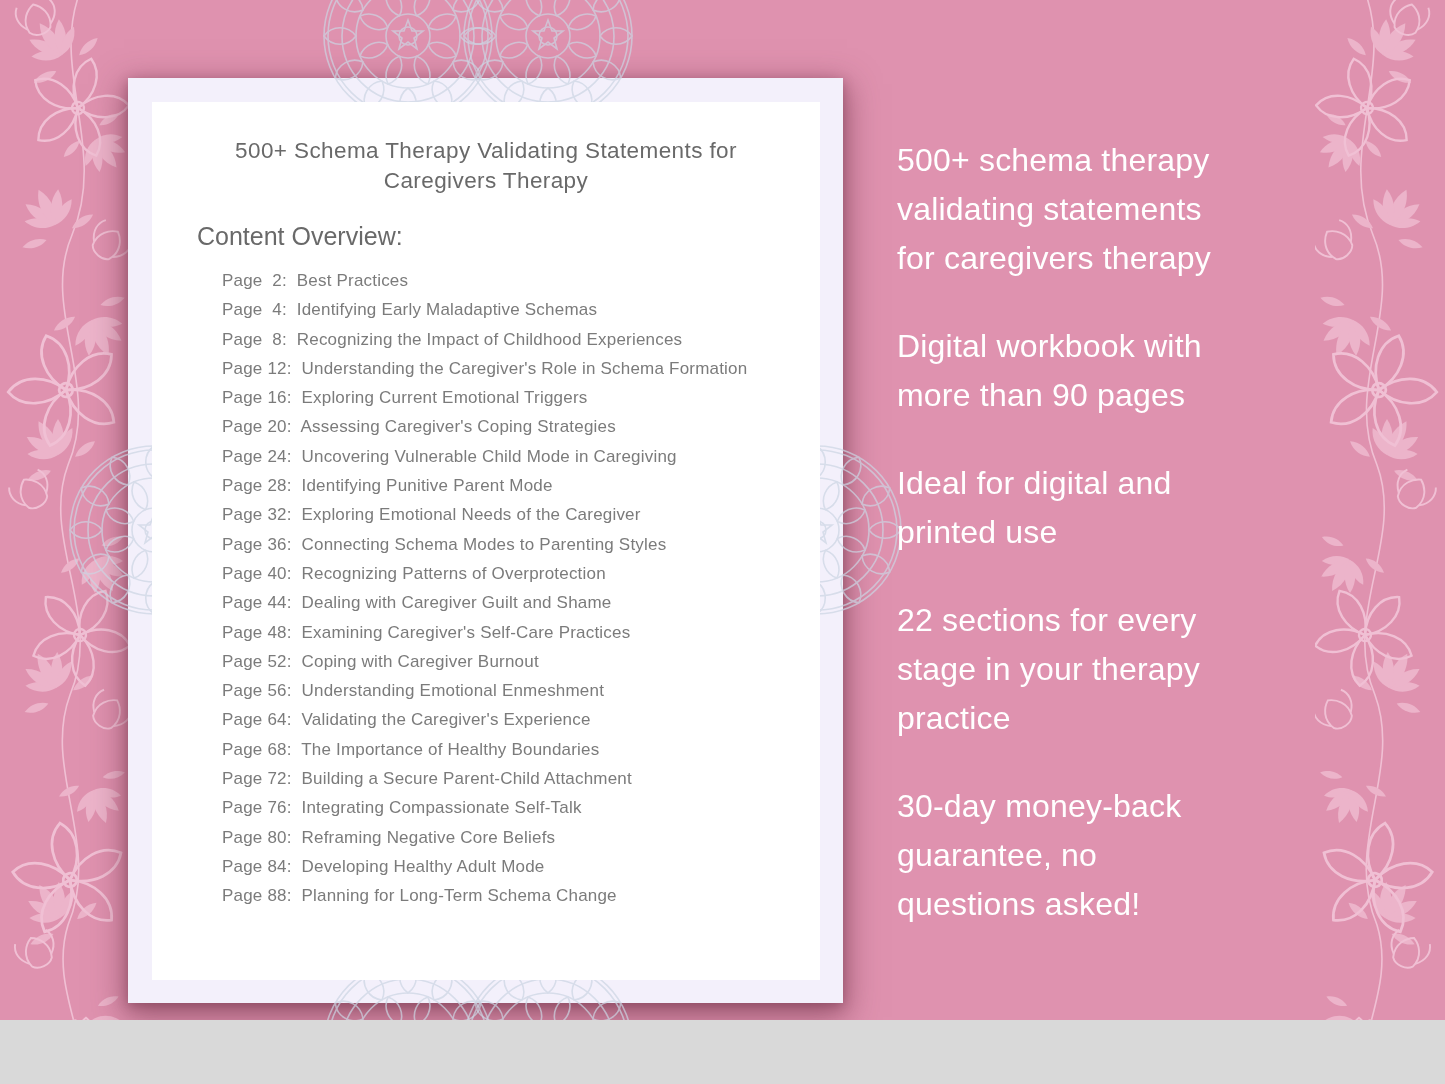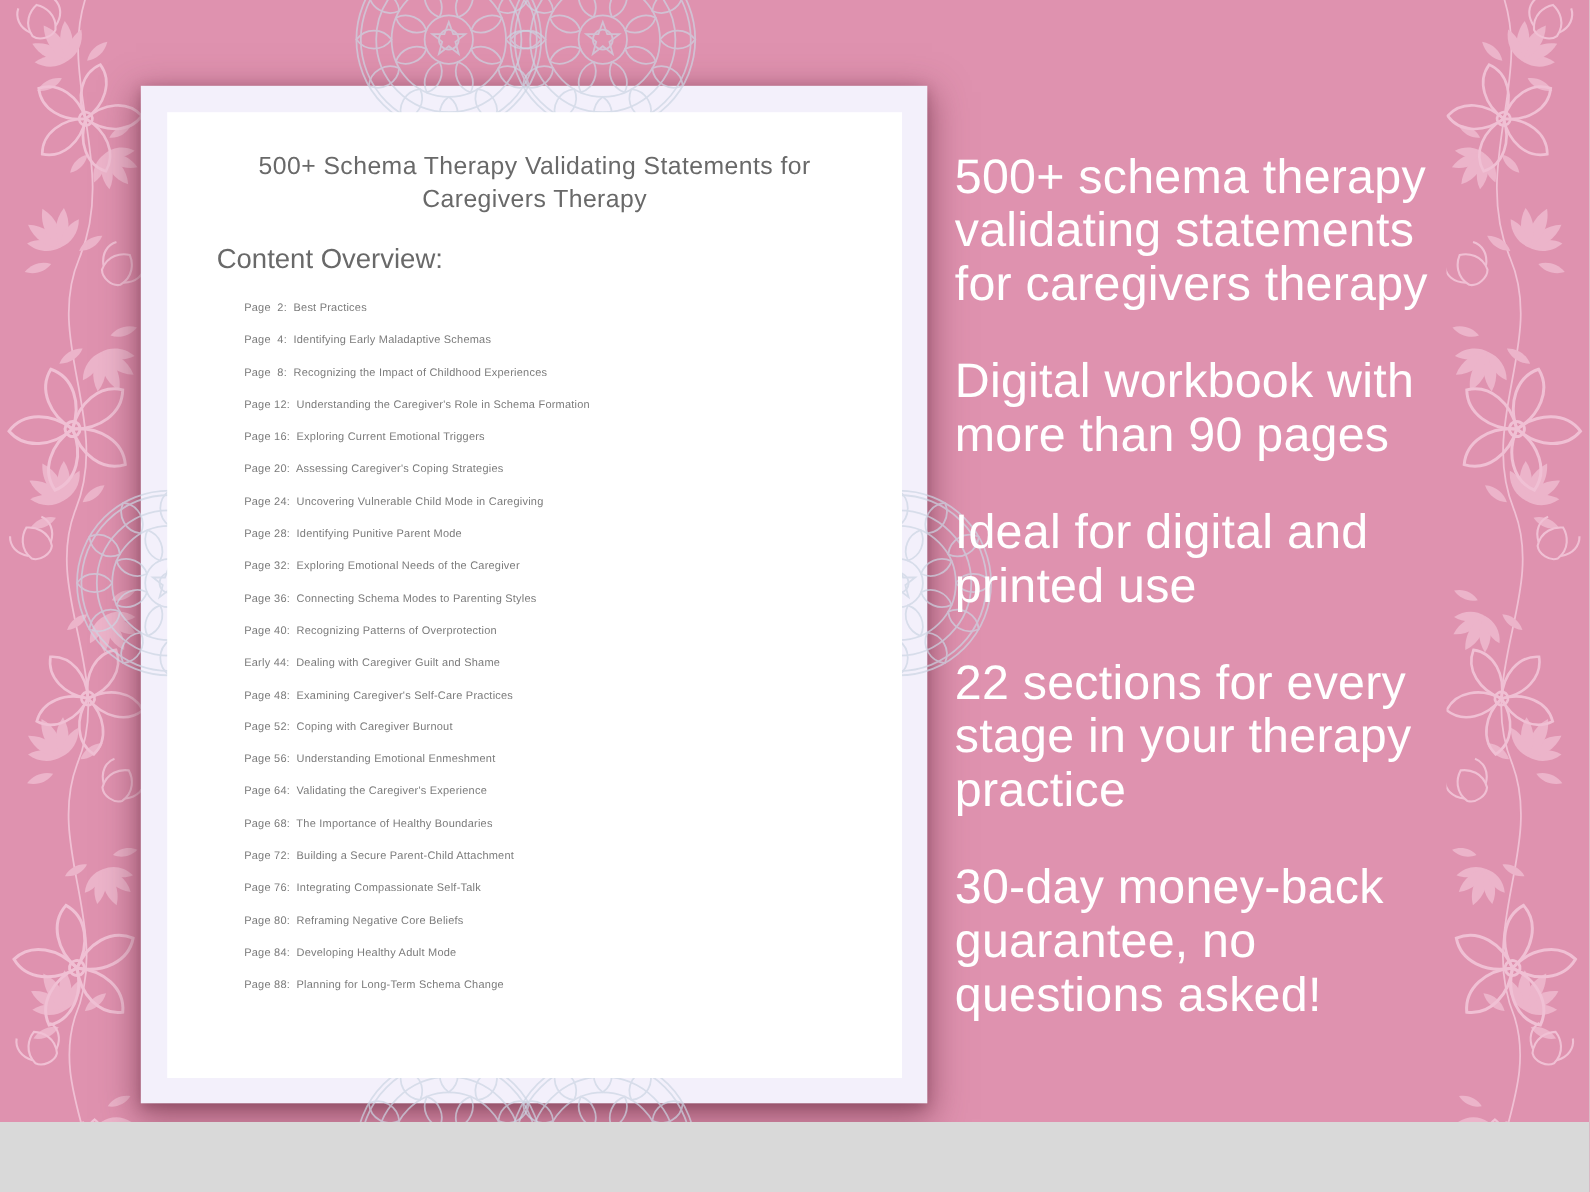--- a/index.html
+++ b/index.html
@@ -39,29 +39,29 @@
     letter-spacing:.4px;
     color:var(--doc_title_text,#696969);
   }
   .overview{
     margin:26px 0 0 45px;
     font-size:25px;font-weight:400;
     color:var(--doc_title_text,#696969);
   }
   .toc{
     list-style:none;margin:15px 0 0 70px;padding:0;
-    font-size:10px;letter-spacing:.2px;
+    font-size:17px;letter-spacing:.2px;
     color:var(--doc_body_text,#7b7b7b);
   }
   .toc li{white-space:pre;line-height:29.3px;}
   
   .benefits{
-    position:absolute;left:868px;top:136px;width:500px;
+    position:absolute;left:897px;top:136px;width:500px;
     color:var(--marketing_text,#ffffff);
-    font-size:44px;line-height:49px;letter-spacing:.2px;font-weight:400;
+    font-size:32px;line-height:49px;letter-spacing:.2px;font-weight:400;
   }
   .benefits p{margin:0 0 39px;white-space:pre-line;}
 </style>
 </head>
 <body>
 
 <svg width="0" height="0" style="position:absolute" aria-hidden="true">
   <defs>
     <path id="leaf" d="M0,0 C7,-10 8,-24 0,-36 C-8,-24 -7,-10 0,0 Z"></path>
     <g id="spray">
@@ -197,21 +197,21 @@
           <li>Page 24:  Uncovering Vulnerable Child Mode in Caregiving</li>
 
           <li>Page 28:  Identifying Punitive Parent Mode</li>
 
           <li>Page 32:  Exploring Emotional Needs of the Caregiver</li>
 
           <li>Page 36:  Connecting Schema Modes to Parenting Styles</li>
 
           <li>Page 40:  Recognizing Patterns of Overprotection</li>
 
-          <li>Early 44:  Dealing with Caregiver Guilt and Shame</li>
+          <li>Page 44:  Dealing with Caregiver Guilt and Shame</li>
 
           <li>Page 48:  Examining Caregiver's Self-Care Practices</li>
 
           <li>Page 52:  Coping with Caregiver Burnout</li>
 
           <li>Page 56:  Understanding Emotional Enmeshment</li>
 
 
           <li>Page 64:  Validating the Caregiver's Experience</li>
 

